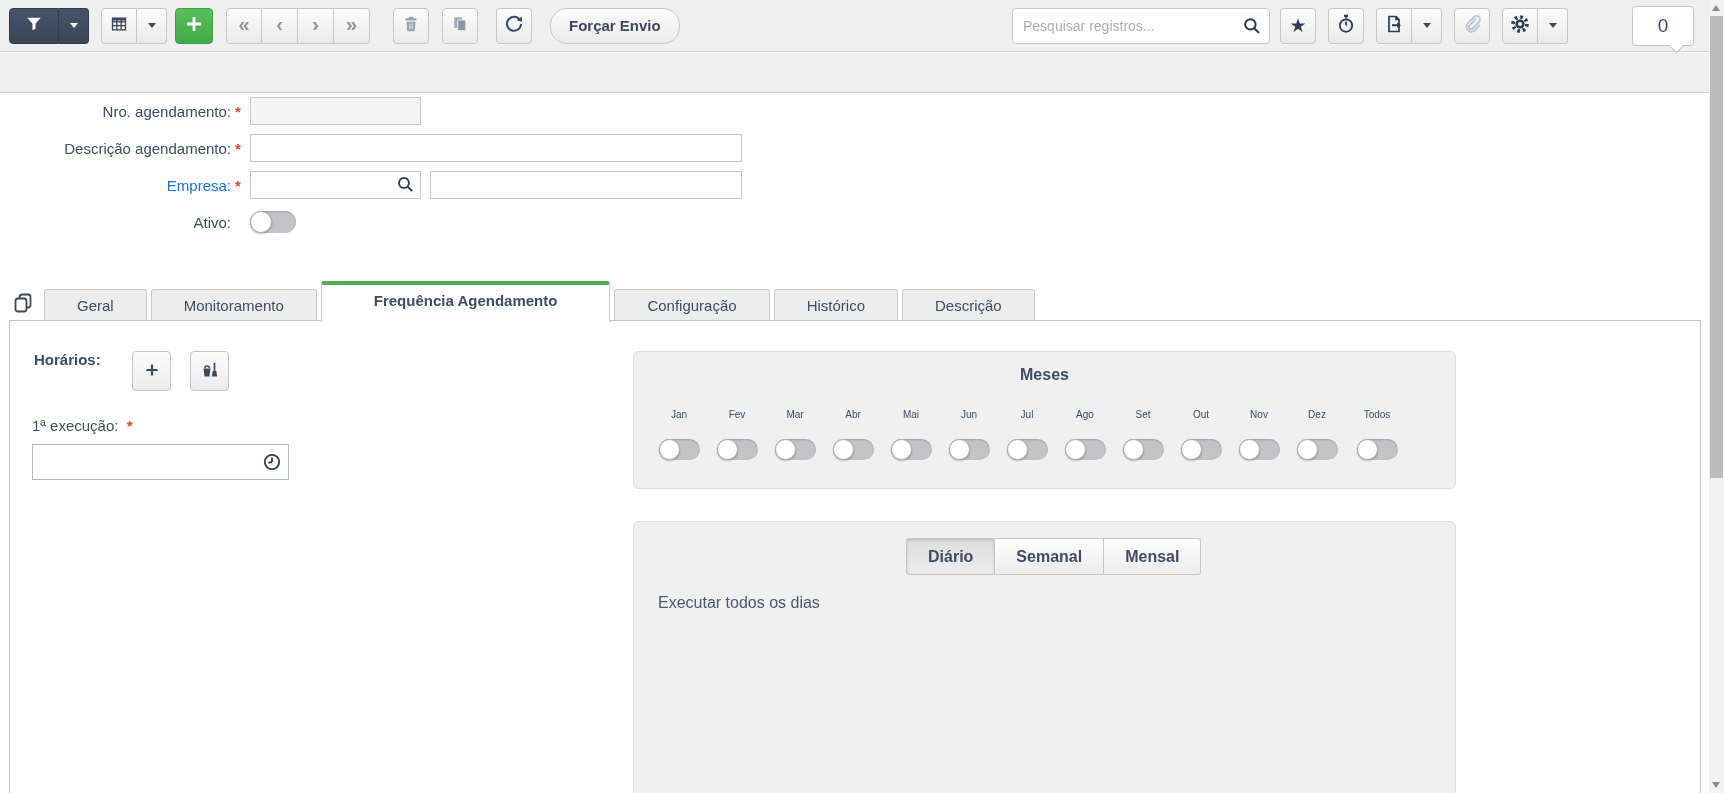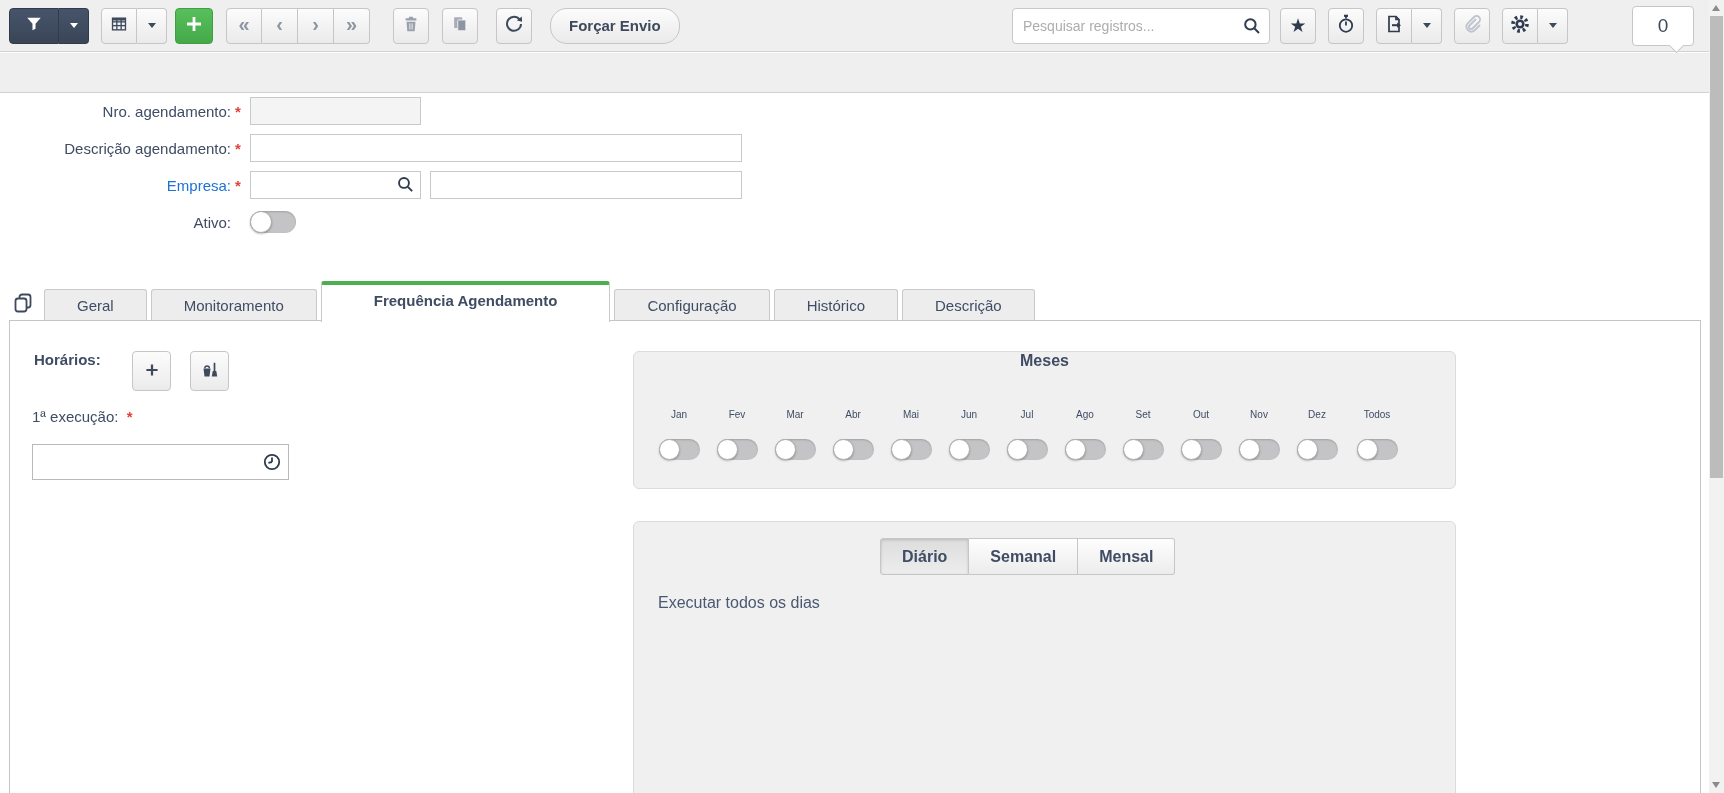--- a/index.html
+++ b/index.html
@@ -75,43 +75,43 @@
   .tab.active{background:#fff;border-top:4px solid #4caf50;height:37px;line-height:32px;
        font-weight:bold;position:relative;z-index:2;margin-bottom:-1px;padding:0 52px;}
 
   
   .tab-panel{position:absolute;top:320px;left:9px;width:1692px;height:520px;background:#fff;
              border:1px solid #c5c5c5;box-sizing:border-box;}
   .hor-label{position:absolute;left:24px;top:30px;font-size:15px;font-weight:bold;color:#3f4c63;}
   .panel-btn{position:absolute;width:39px;height:40px;background:linear-gradient(#fcfcfc,#ebebeb);
              border:1px solid #c6c6c6;border-radius:4px;cursor:pointer;display:flex;
              align-items:center;justify-content:center;box-sizing:border-box;}
-  .exec-label{position:absolute;left:22px;top:87px;font-size:15px;color:#3f4c63;}
+  .exec-label{position:absolute;left:22px;top:96px;font-size:15px;color:#3f4c63;}
   .exec-label .req{display:inline;width:auto;}
   .exec-wrap{position:absolute;left:22px;top:123px;}
   .exec-wrap input{width:257px;height:36px;box-sizing:border-box;border:1px solid #b9b9b9;
                    font-size:15px;padding:0 34px 0 8px;font-family:inherit;color:#3f4c63;}
   .exec-wrap .inicon{position:absolute;right:7px;top:8px;}
 
   .meses-box{position:absolute;left:623px;top:30px;width:823px;height:138px;background:#f0f0f1;
              border:1px solid #dbdbdb;border-radius:6px;box-sizing:border-box;}
-  .meses-title{text-align:center;font-size:16px;font-weight:bold;color:#3f4c63;}
+  .meses-title{text-align:center;margin-top:14px;font-size:16px;font-weight:bold;color:#3f4c63;}
   .months{position:absolute;left:16px;top:57px;display:flex;}
   .month{width:58px;text-align:center;}
   .month .mlabel{font-size:10px;color:#3f4c63;display:block;height:19px;}
   .mtoggle{display:block;width:41px;height:21px;border-radius:11px;background:#c4c4c6;
            position:relative;margin:11px auto 0;cursor:pointer;
            box-shadow:inset 0 1px 2px rgba(0,0,0,.18);}
   .mtoggle::after{content:'';position:absolute;left:0;top:0;width:21px;height:21px;
            border-radius:50%;background:#fff;border:1px solid #aeaeae;box-sizing:border-box;
            box-shadow:0 1px 2px rgba(0,0,0,.25);}
 
   .freq-box{position:absolute;left:623px;top:200px;width:823px;height:310px;background:#f0f0f1;
             border:1px solid #dbdbdb;border-radius:6px;box-sizing:border-box;}
-  .seg{position:absolute;left:246px;top:16px;display:flex;justify-content:center;}
+  .seg{position:absolute;left:272px;top:16px;display:flex;justify-content:center;}
   .seg button{height:37px;padding:0 21px;font-size:16px;font-weight:bold;color:#3f4c63;
               background:linear-gradient(#fefefe,#ececec);border:1px solid #c6c6c6;cursor:pointer;
               font-family:inherit;}
   .seg button:first-child{border-radius:3px 0 0 3px;}
   .seg button:last-child{border-radius:0 3px 3px 0;}
   .seg button + button{border-left:none;}
   .seg button.active{background:linear-gradient(#dddddd,#ededed);
               box-shadow:inset 0 1px 3px rgba(0,0,0,.16);}
   .freq-content{position:absolute;left:24px;top:72px;font-size:16px;color:#4a5870;}
 

